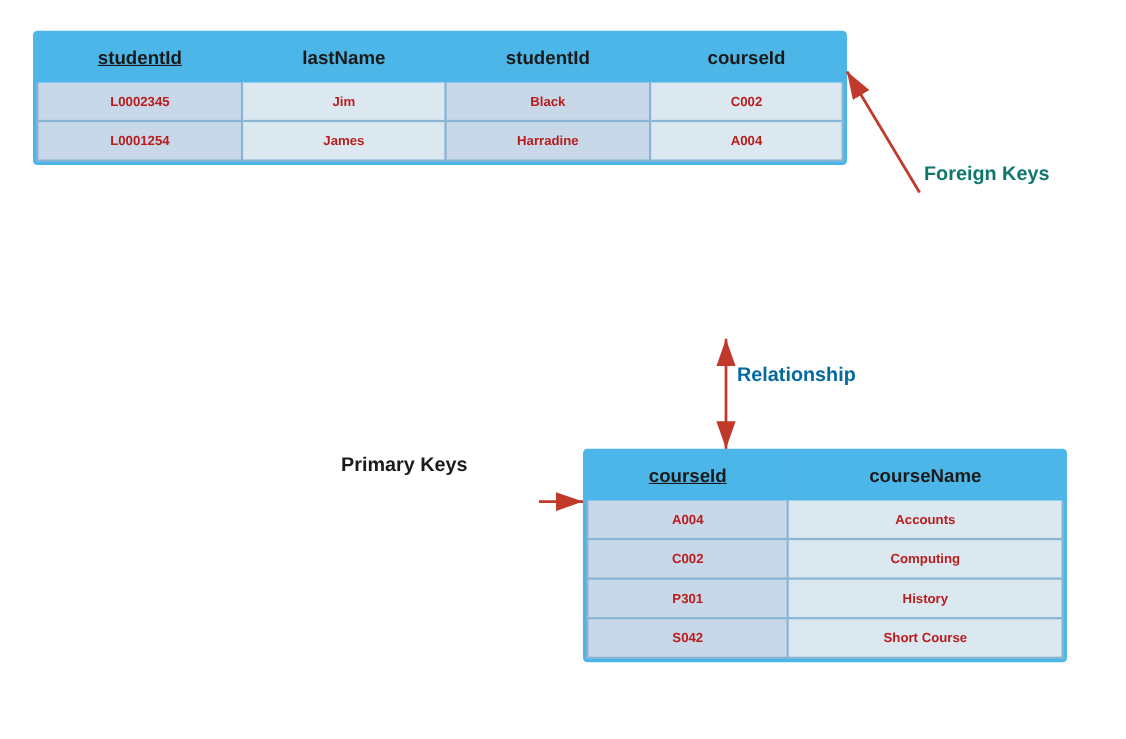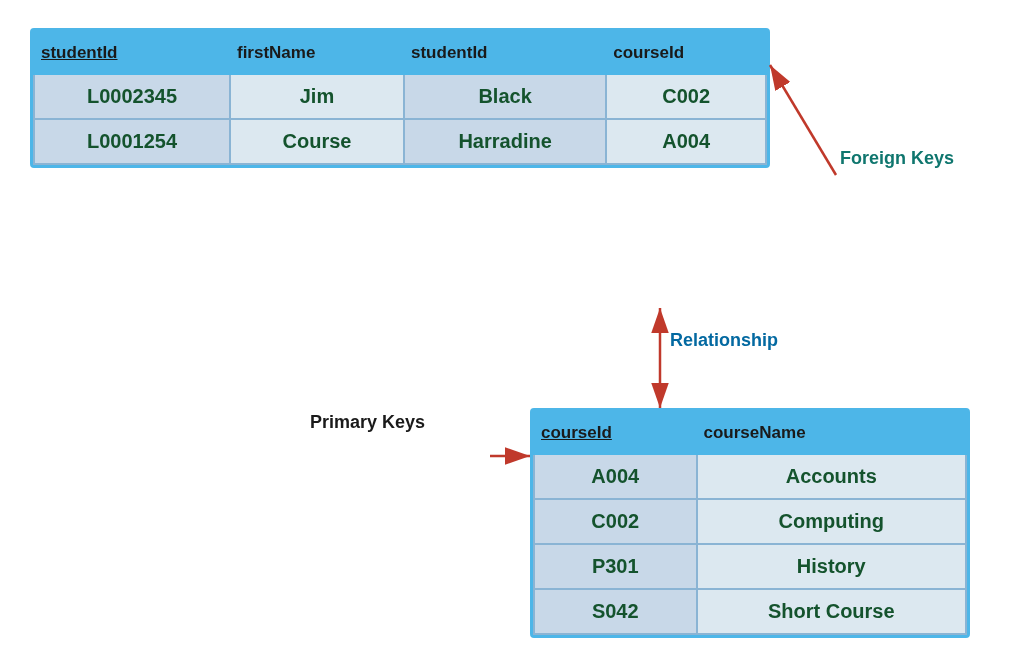--- a/index.html
+++ b/index.html
@@ -34,36 +34,36 @@
       width: 100%;
       border-collapse: collapse;
     }
 
     .db-table th {
       background: #4db6e8;
       color: #1a1a1a;
       font-weight: bold;
       font-size: 17px;
       padding: 10px 6px;
-      text-align: left;
+      text-align: center;
       border: 2px solid #4db6e8;
     }
 
     .db-table th.pk-col {
       text-decoration: underline;
     }
 
     .db-table td {
       background: #c8d8e8;
-      font-size: 20px;
+      font-size: 12px;
       font-weight: bold;
       text-align: center;
       padding: 10px 6px;
       border: 2px solid #8ab4d4;
-      color: #14532d;
+      color: #b91c1c;
       margin-left: 43px;
     }
 
     .db-table tr td:nth-child(even) {
       background: #dce8f0;
     }
 
     
     .course-table-wrap {
       position: absolute;
@@ -119,35 +119,35 @@
 </head>
 <body>
 
 <div class="diagram-container">
 
   <div class="student-table-wrap">
     <table class="db-table">
       <thead>
         <tr>
           <th class="pk-col">studentId</th>
-          <th>firstName</th>
+          <th>lastName</th>
           <th>studentId</th>
           <th>courseId</th>
         </tr>
       </thead>
       <tbody id="student-body">
       <tr>
             <td>L0002345</td>
             <td>Jim</td>
             <td>Black</td>
             <td>C002</td>
           </tr>
           <tr>
             <td>L0001254</td>
-            <td>Course</td>
+            <td>James</td>
             <td>Harradine</td>
             <td>A004</td>
           </tr>
         </tbody>
     </table>
   </div>
 
   <div class="course-table-wrap">
     <table class="db-table">
       <thead>

